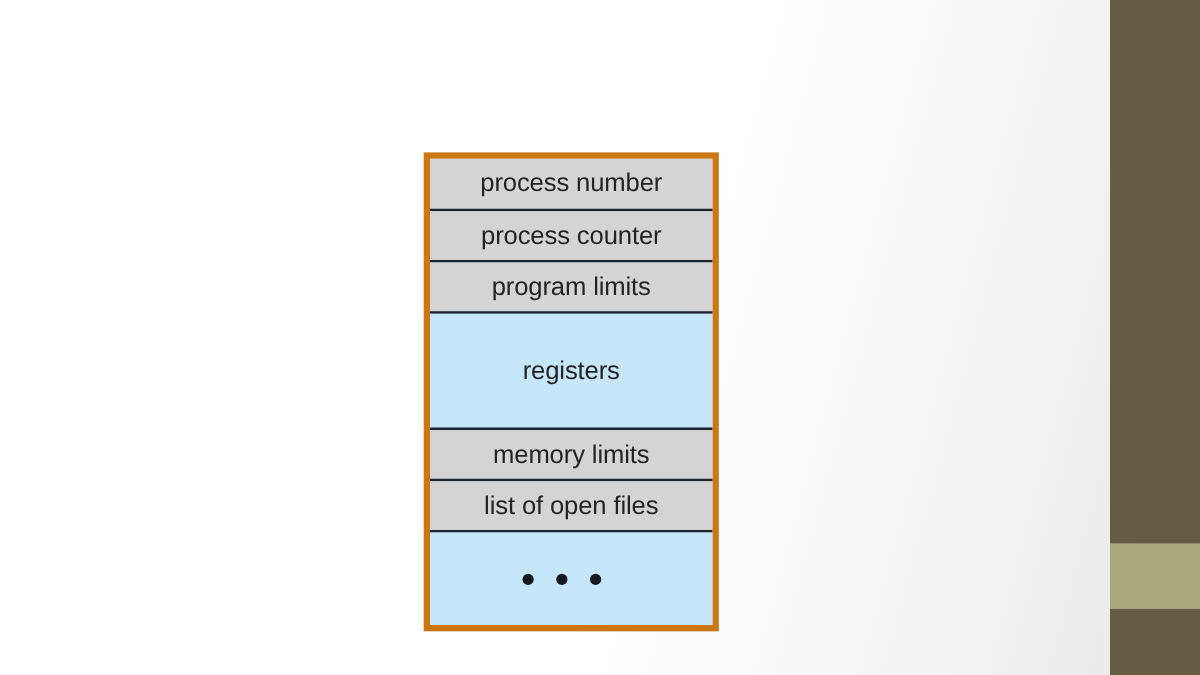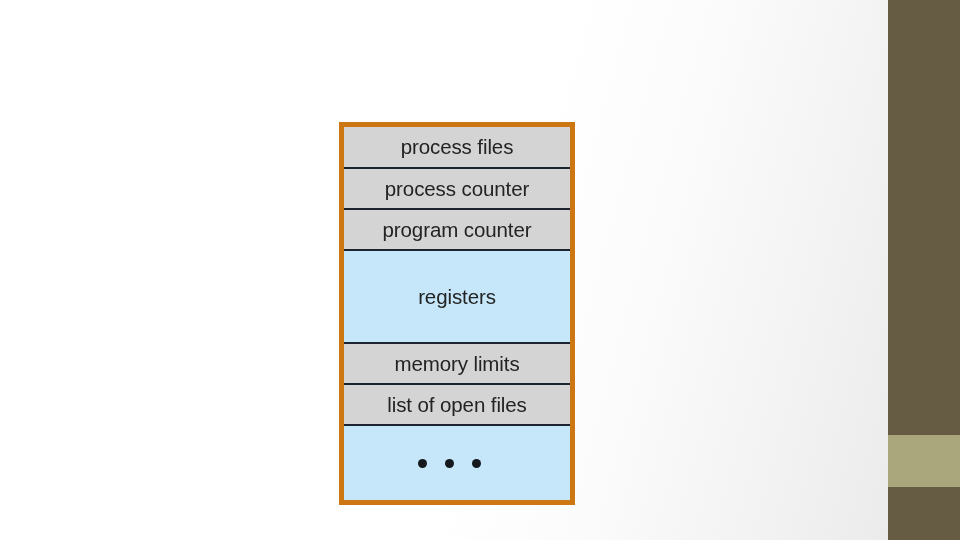--- a/index.html
+++ b/index.html
@@ -117,29 +117,29 @@
 
 <div id="slide">
 
   <div class="edge-bar" id="edge-bar-top"></div>
   <div class="edge-bar" id="edge-bar-accent"></div>
   <div class="edge-bar" id="edge-bar-bottom"></div>
 
   <div id="pcb-table">
 
     <div class="pcb-row" id="row-process-state">
-      <span>process files</span>
+      <span>process number</span>
     </div>
 
     <div class="pcb-row" id="row-process-number">
       <span>process counter</span>
     </div>
 
     <div class="pcb-row" id="row-program-counter">
-      <span>program counter</span>
+      <span>program limits</span>
     </div>
 
     <div class="pcb-row blue" id="row-registers">
       <span>registers</span>
     </div>
 
     <div class="pcb-row" id="row-memory-limits">
       <span>memory limits</span>
     </div>
 

